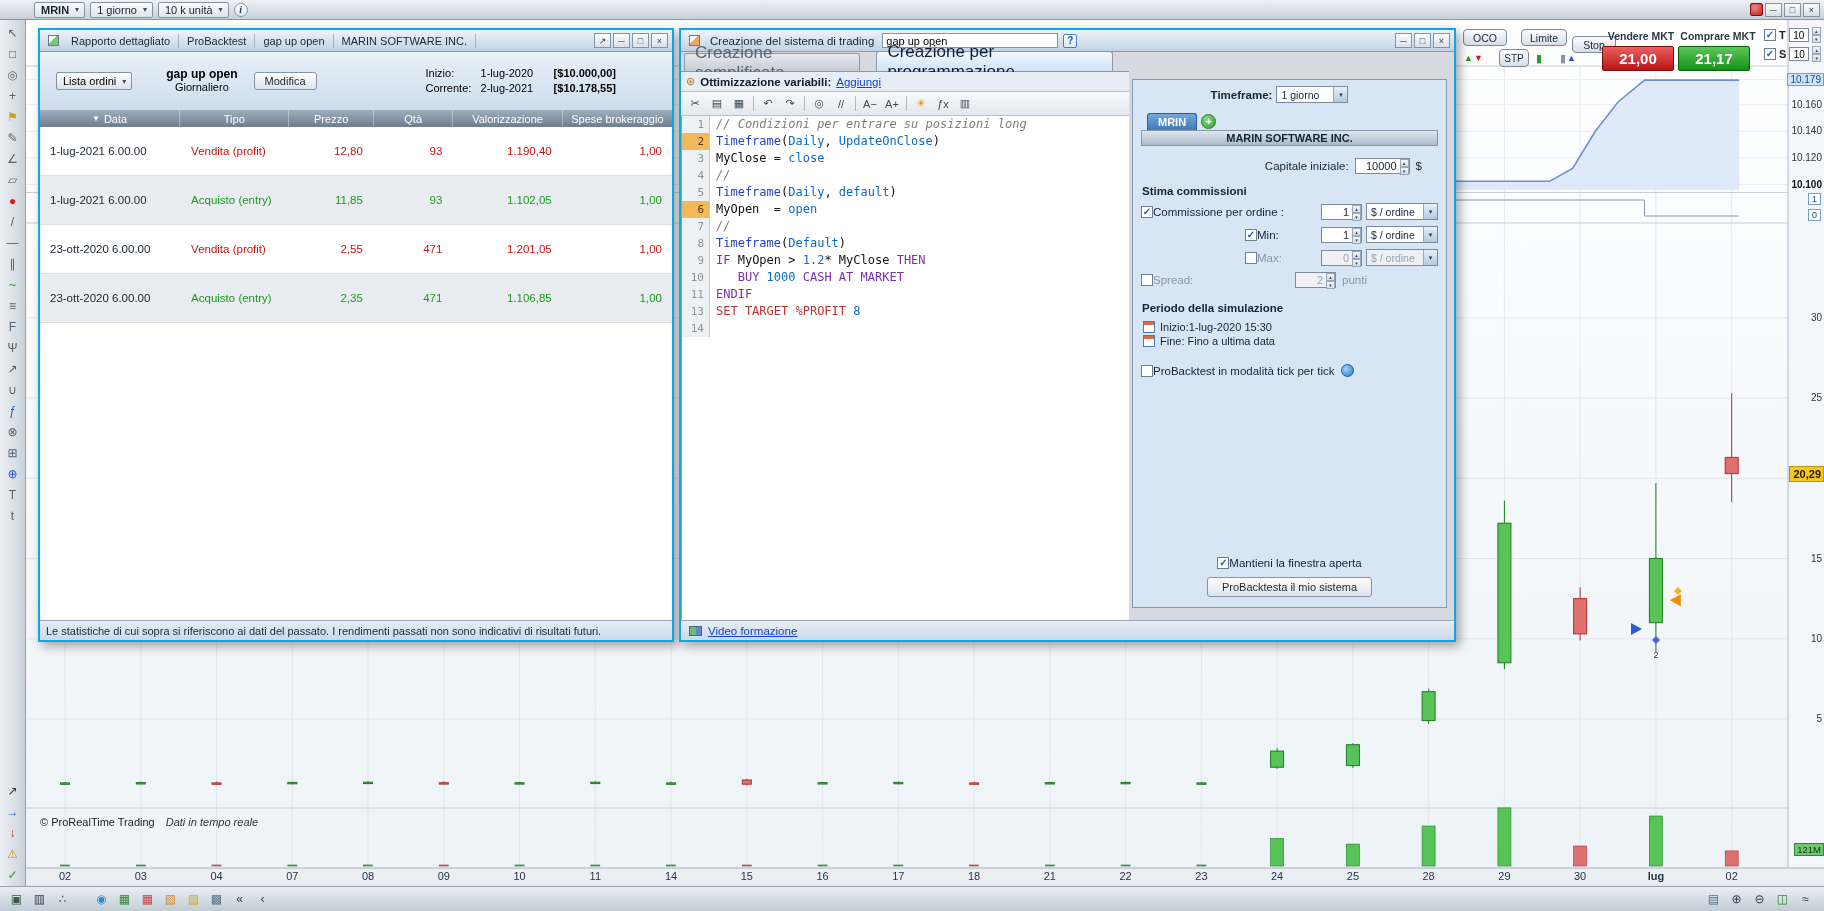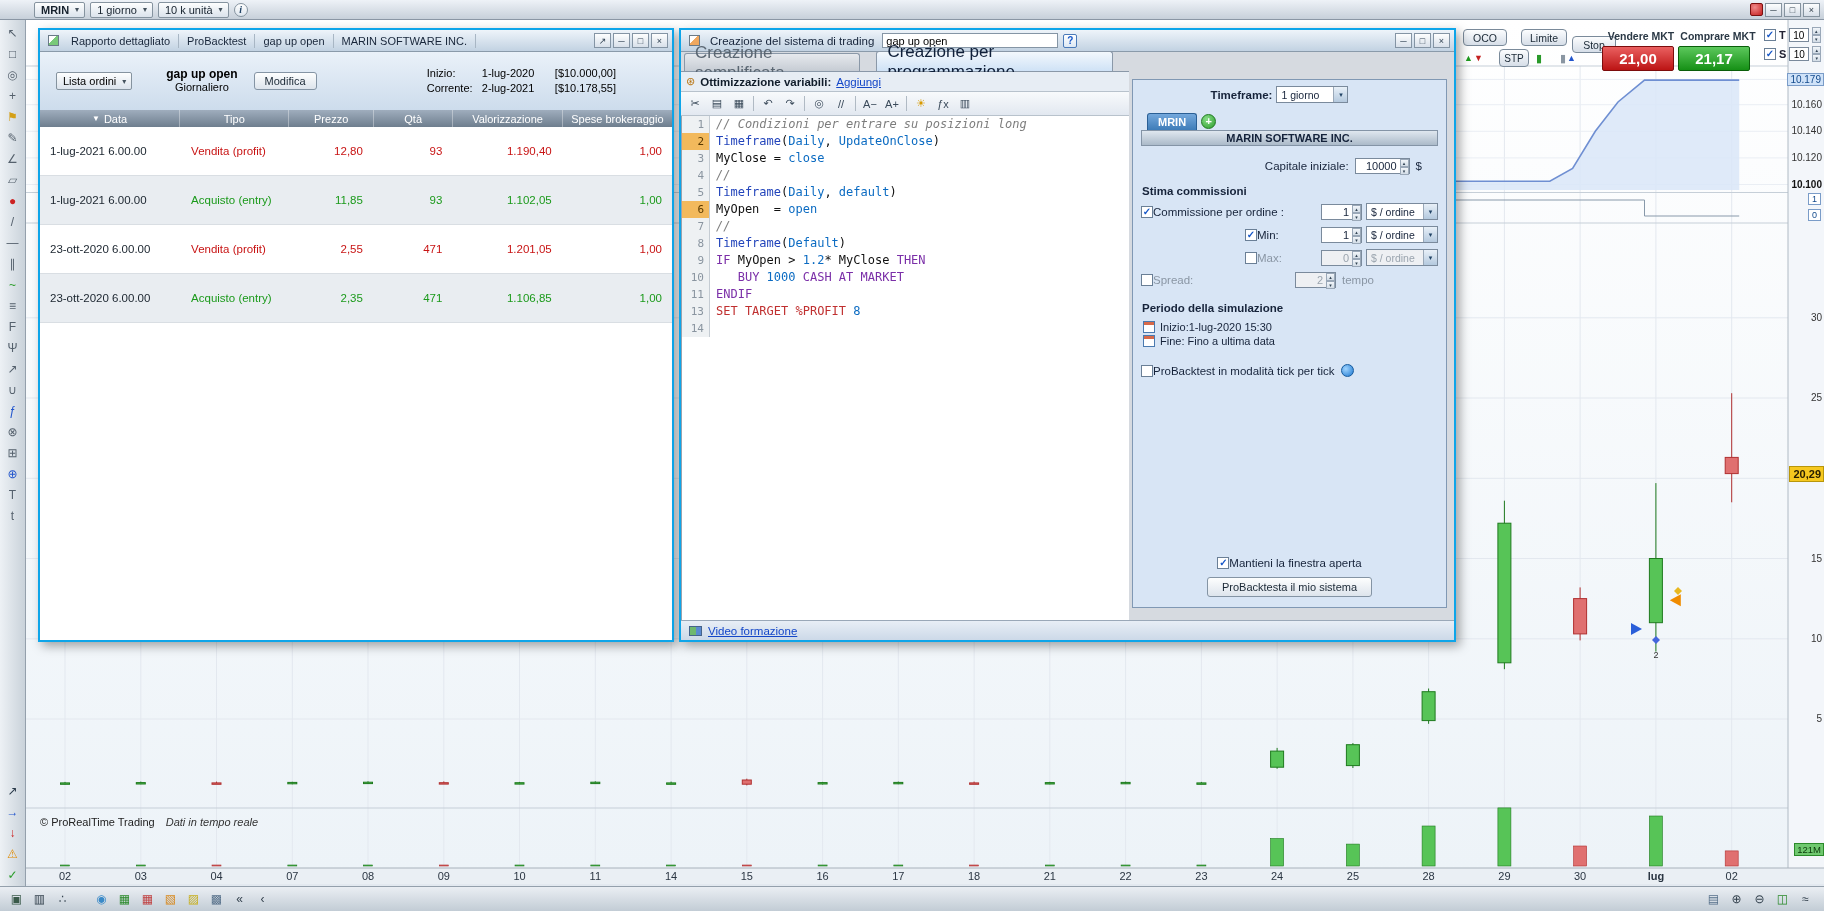--- a/index.html
+++ b/index.html
@@ -75,21 +75,21 @@
   
   #report-window{left:38px;top:28px;width:636px;height:614px}
   .rw-toolbar{height:58px;flex:0 0 58px;background:linear-gradient(#eaf1f9,#cddcec);display:flex;align-items:center;font-size:11px}
   .rw-center{margin-left:34px;text-align:center;line-height:13px}
   .rw-center .sys{font-weight:bold;font-size:12px}
   .btn{background:linear-gradient(#fdfefe,#dde4ec);border:1px solid #8494a4;border-radius:3px;
     font-size:11px;color:#1a2835;padding:2px 10px}
   .rw-right{margin-left:auto;margin-right:56px;font-size:11px;line-height:15px}
   .rw-right .lbl{display:inline-block;width:52px}
   .rw-right .dt{display:inline-block;width:70px}
-  .rw-right .val{font-weight:normal}
+  .rw-right .val{font-weight:bold}
   #rw-thead{height:17px;flex:0 0 17px;display:flex;background:linear-gradient(#9fadbd,#6e7e8e);color:#fff;font-size:11px}
   .th{display:flex;align-items:center;justify-content:center;gap:4px;border-left:1px solid rgba(255,255,255,.35);height:100%}
   .th:first-child{border-left:none}
   .sort-arrow{font-size:8px}
   .rrow{display:flex;height:49px;flex:0 0 49px;border-bottom:1px solid #d9dee3;font-size:11.5px;background:#fff}
   .rrow.alt{background:#e9edf1}
   .td{display:flex;align-items:center}
   .td0{padding-left:10px;color:#1a242e}
   .td1{padding-left:12px}
   .td2,.td3,.td4,.td5{justify-content:flex-end;padding-right:10px}
@@ -538,20 +538,23 @@
         <div class="rrow alt">
           <div class="td td0" style="width: 140px;">23-ott-2020 6.00.00</div>
           <div class="td td1 c-buy" style="width: 110px;">Acquisto (entry)</div>
           <div class="td td2 c-buy" style="width: 85px;">2,35</div>
           <div class="td td3 c-buy" style="width: 80px;">471</div>
           <div class="td td4 c-buy" style="width: 110px;">1.106,85</div>
           <div class="td td5 c-buy" style="width: 111px;">1,00</div>
         </div>
       </div>
     <div class="rw-fill"></div>
+    <div class="statusbar">
+      <span>Le statistiche di cui sopra si riferiscono ai dati del passato. I rendimenti passati non sono indicativi di risultati futuri.</span>
+    </div>
   </div>
 
   <div class="win" id="creation-window">
     <div class="titlebar">
       <div class="wicon orange"></div>
       <span class="cw-title-text">Creazione del sistema di trading</span>
       <input class="name-input" value="gap up open" style="">
       <div class="helpbtn">?</div>
       <div class="tctl">
         <div class="wbtn">─</div>
@@ -723,21 +726,21 @@
           <span class="cb"></span>
           <span>Spread:</span>
           <span class="spacer1"></span>
           <span class="spinbox">
             <span class="spinval">2</span>
             <span class="spincol">
                 <span>▴</span>
                 <span>▾</span>
               </span>
           </span>
-          <span style="display:inline-block;width:96px;margin-left:6px">tempo</span>
+          <span style="display:inline-block;width:96px;margin-left:6px">punti</span>
         </div>
         <div class="ptitle">Periodo della simulazione</div>
         <div class="simrow">
           <span class="cal-icon"></span>
           <span>Inizio:1-lug-2020 15:30</span>
         </div>
         <div class="simrow">
           <span class="cal-icon"></span>
           <span>Fine: Fino a ultima data</span>
         </div>

